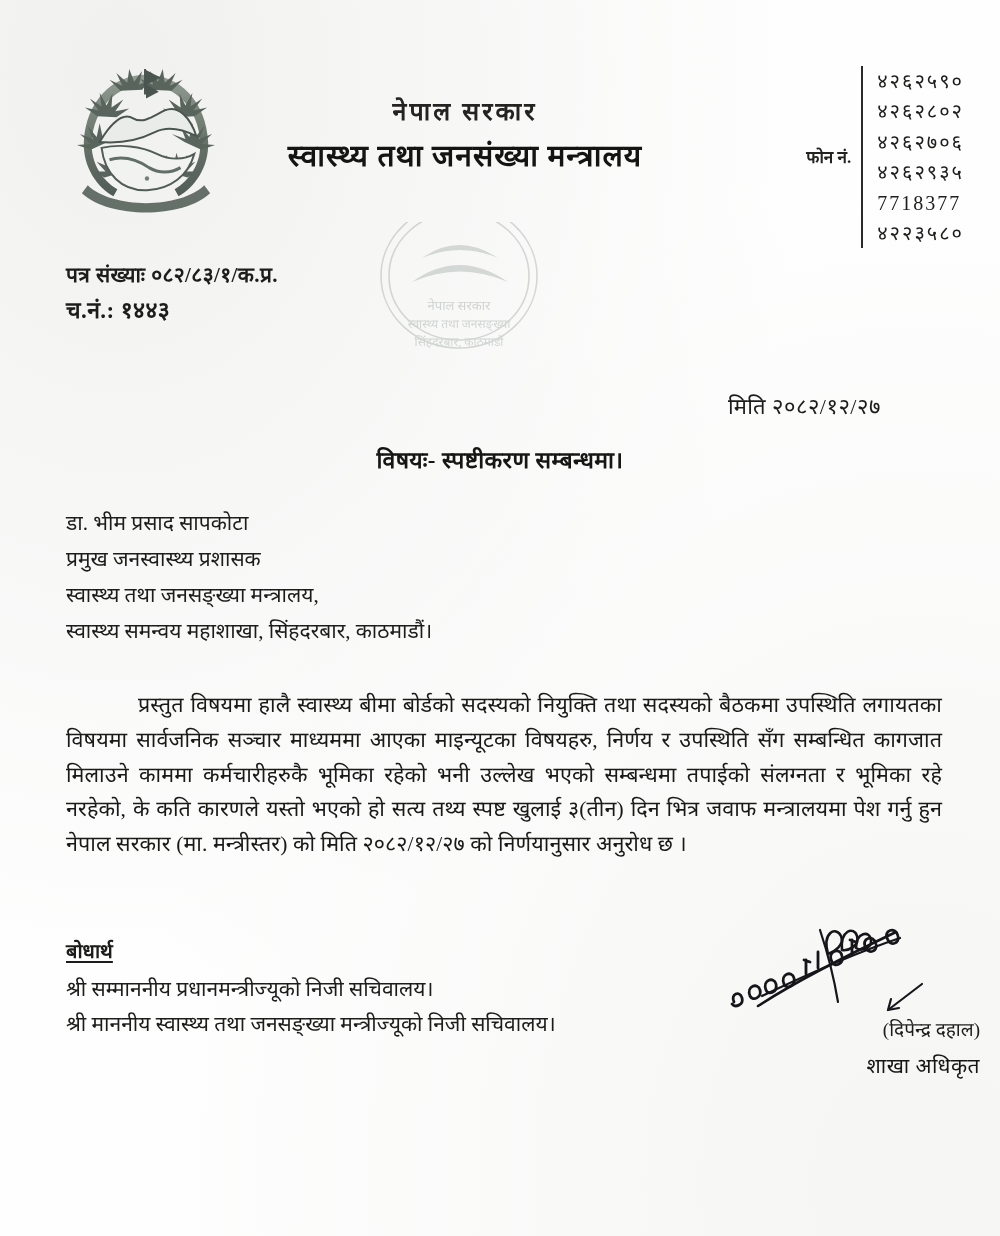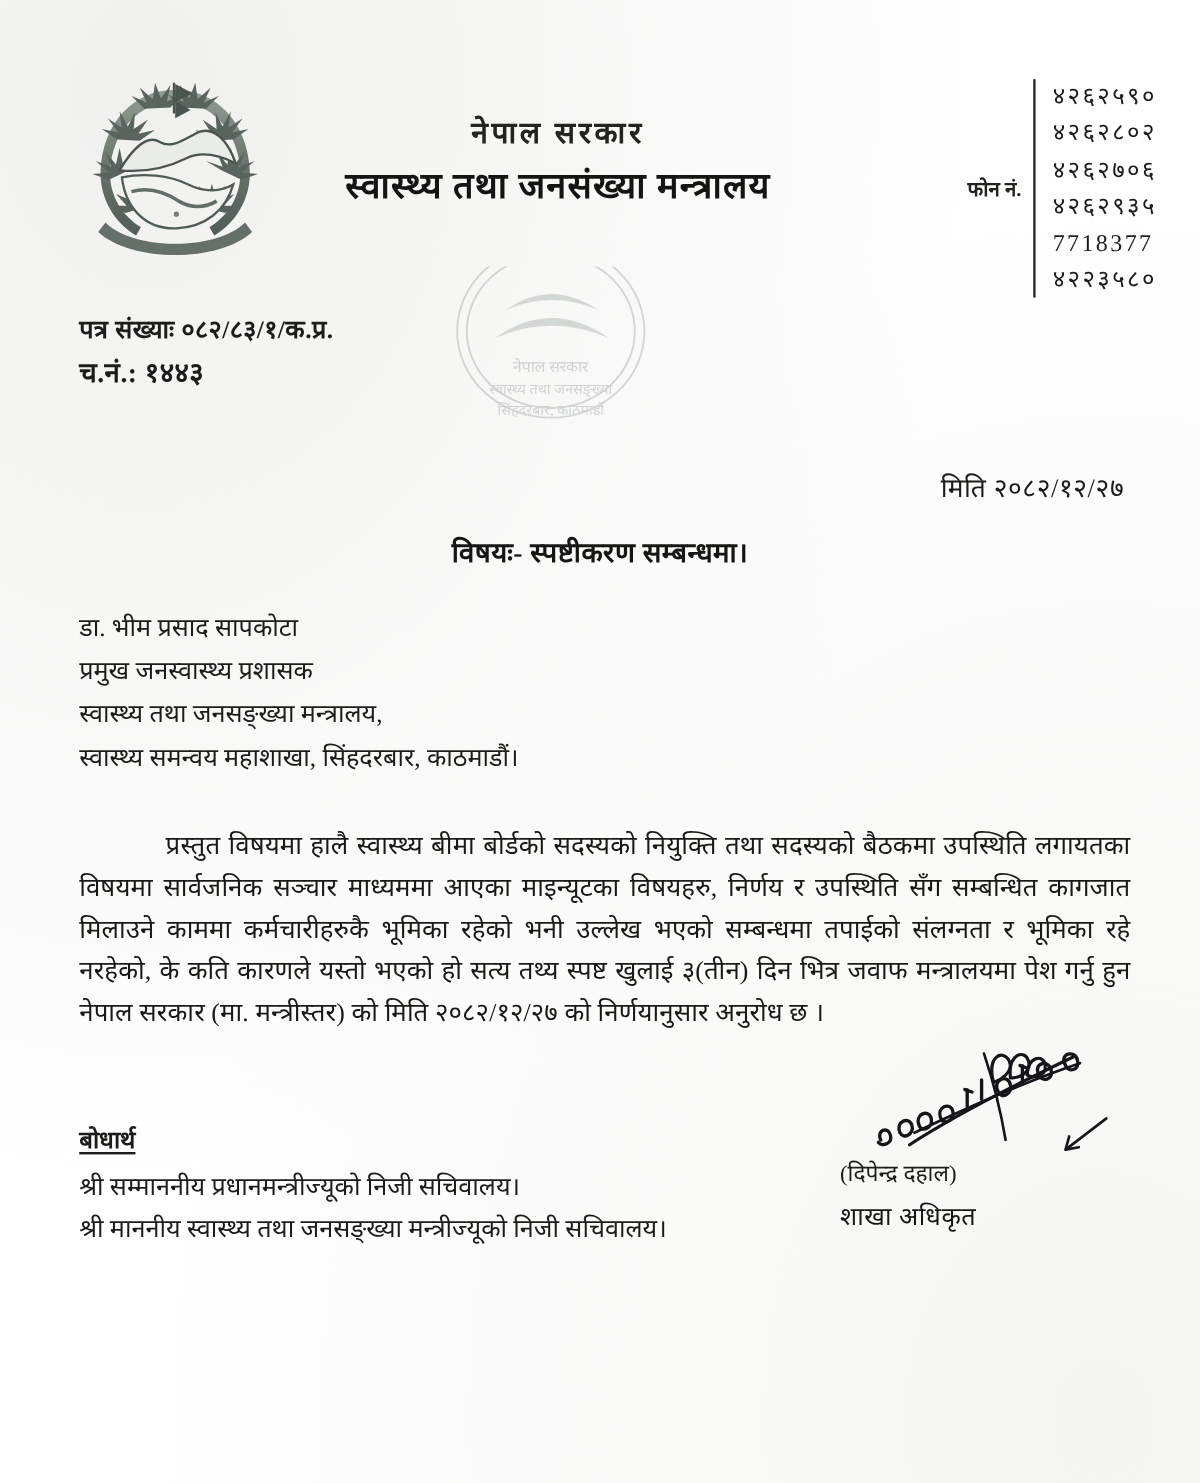--- a/index.html
+++ b/index.html
@@ -130,21 +130,21 @@
     top: 288px;
     line-height: 1.55;
   }
   .address div {
     font-size: 22px;
     color: #1c1c1a;
     white-space: nowrap;
   }
   .letter-date {
     position: absolute;
-    left: 784px;
+    left: 728px;
     top: 390px;
     font-size: 22px;
     color: #1c1c1a;
     letter-spacing: .5px;
     white-space: nowrap;
   }
 
   
   .subject {
     position: absolute;
@@ -204,23 +204,23 @@
   .cc-block .cc-item {
     font-size: 21px;
     color: #1c1c1a;
     white-space: nowrap;
   }
 
   
   .sign-block {
     position: absolute;
     left: 700px;
-    top: 872px;
+    top: 924px;
     width: 280px;
-    text-align: left;
+    text-align: right;
   }
   .sign-scribble {
     position: relative;
     height: 96px;
     width: 280px;
   }
   .sign-scribble svg { position: absolute; left: 0; top: 0; }
   .sign-name {
     font-size: 19px;
     color: #1c1c1a;

